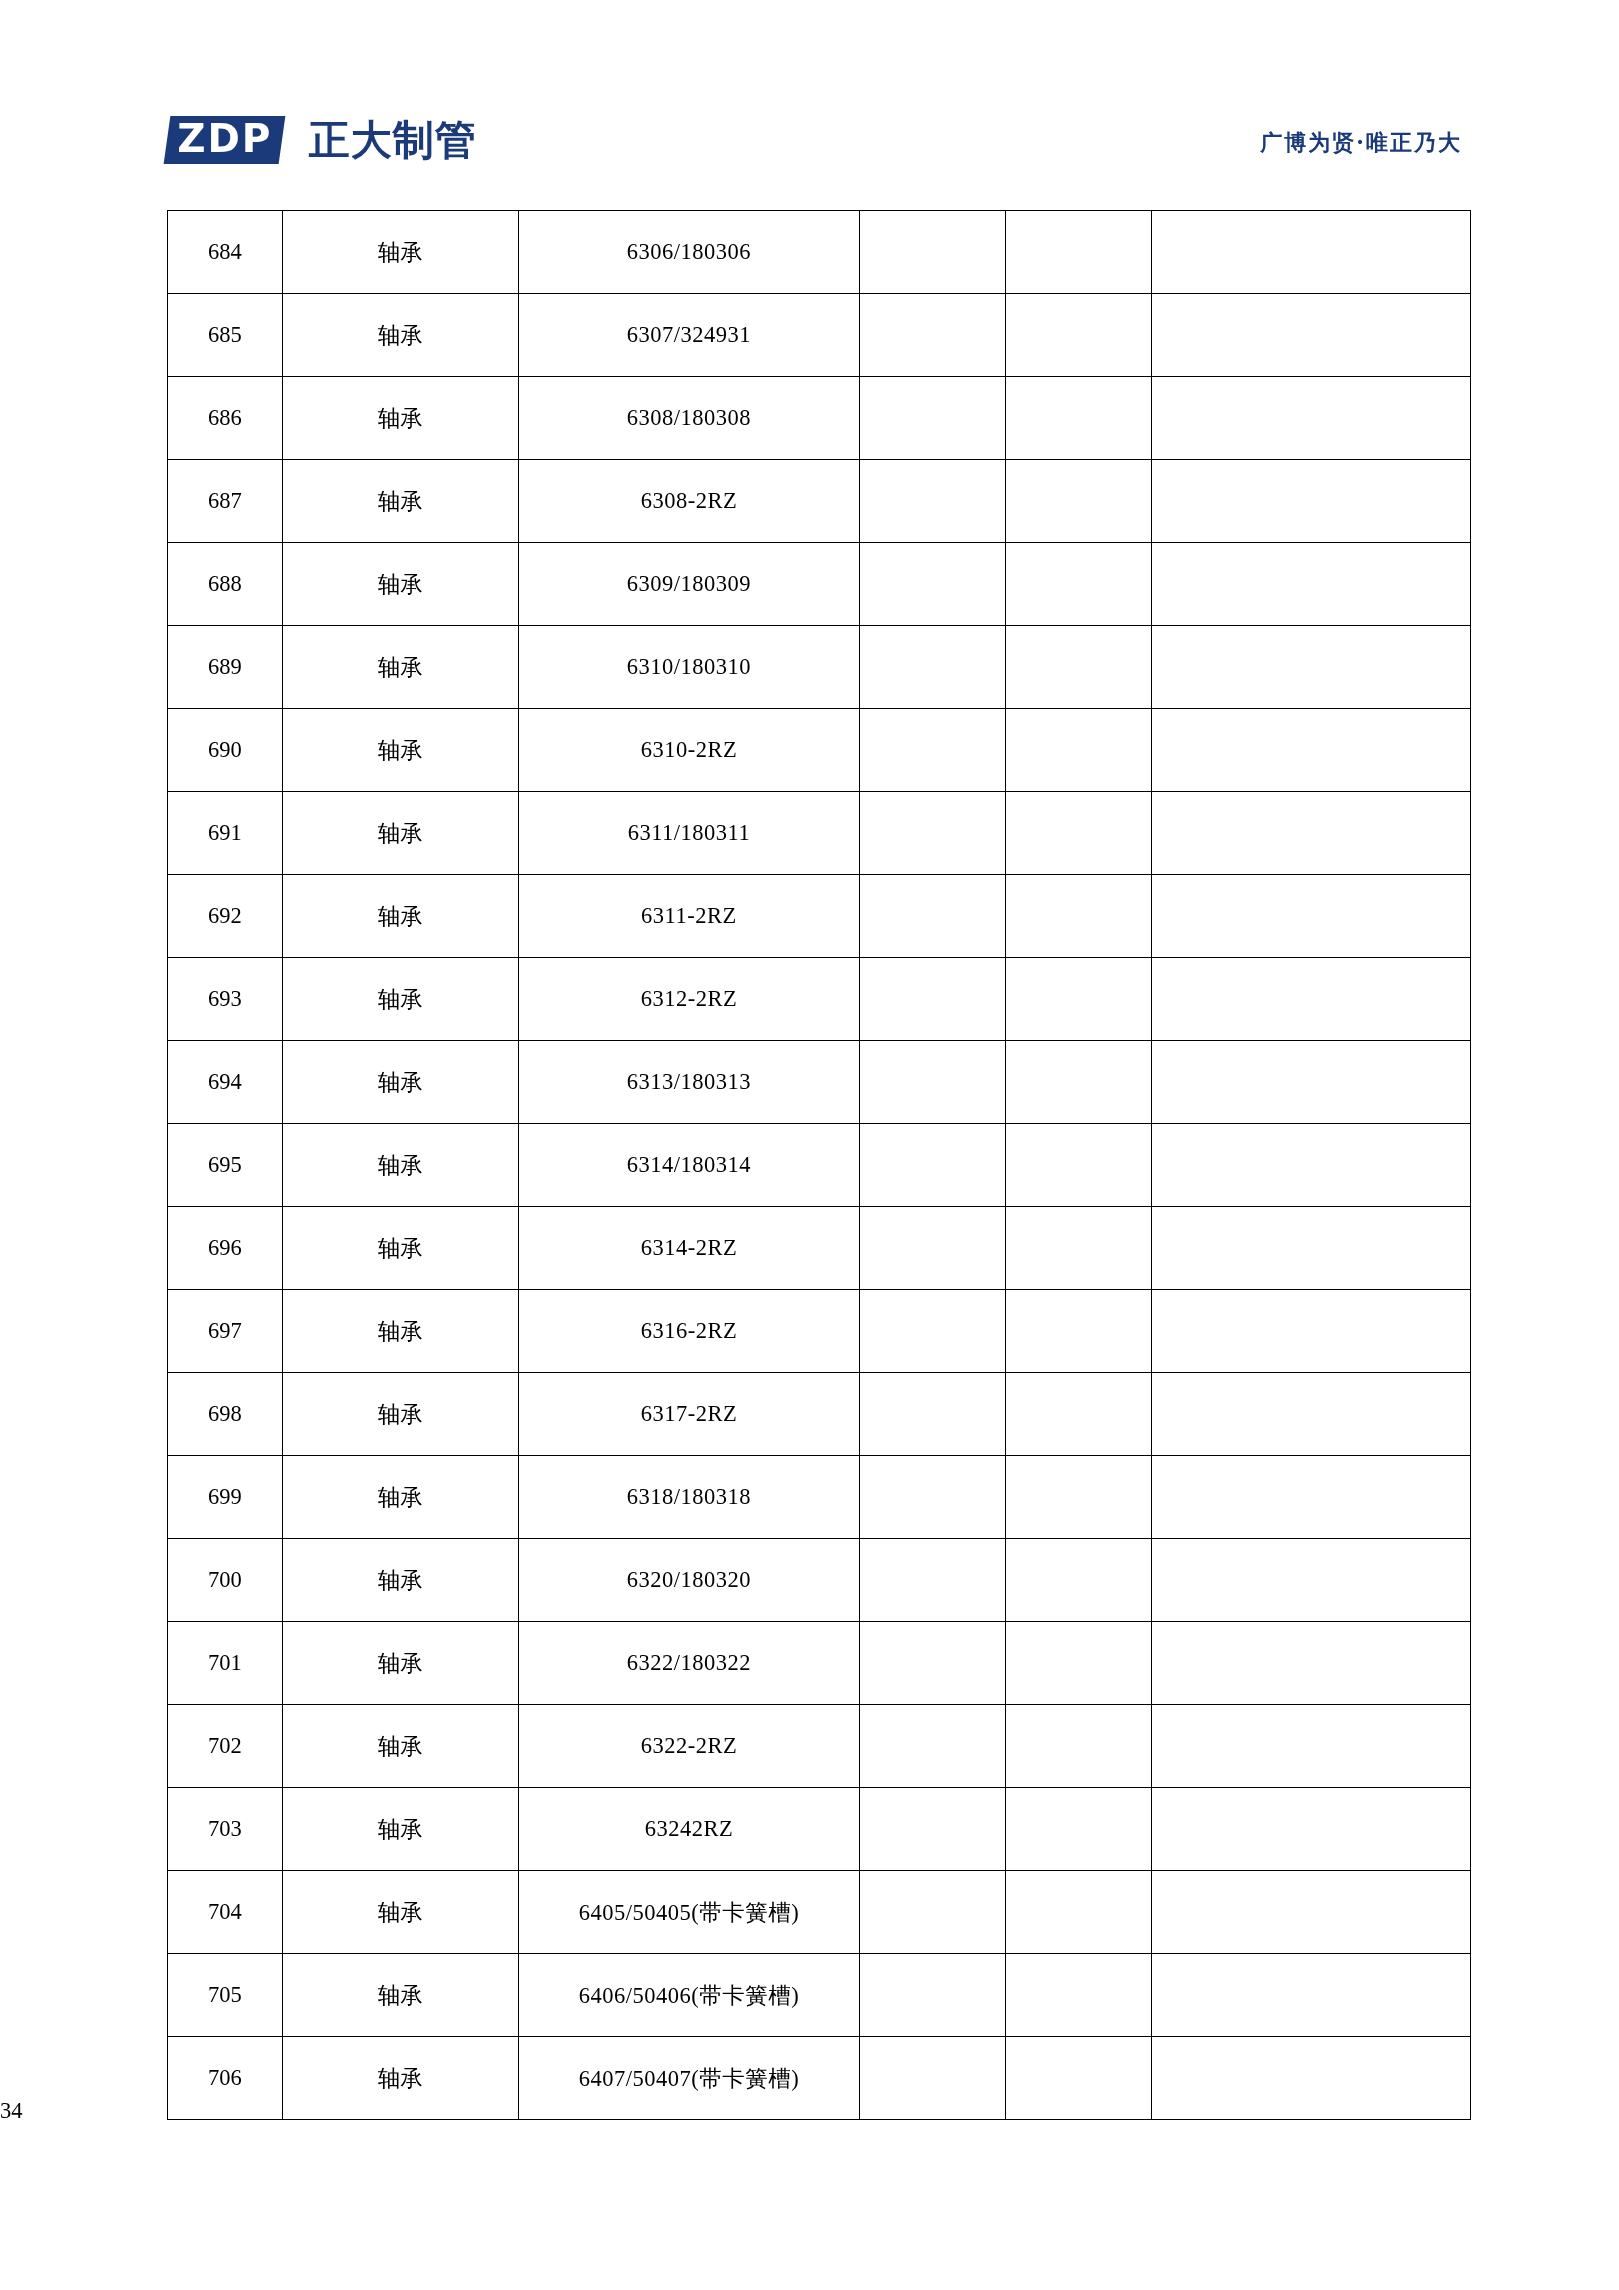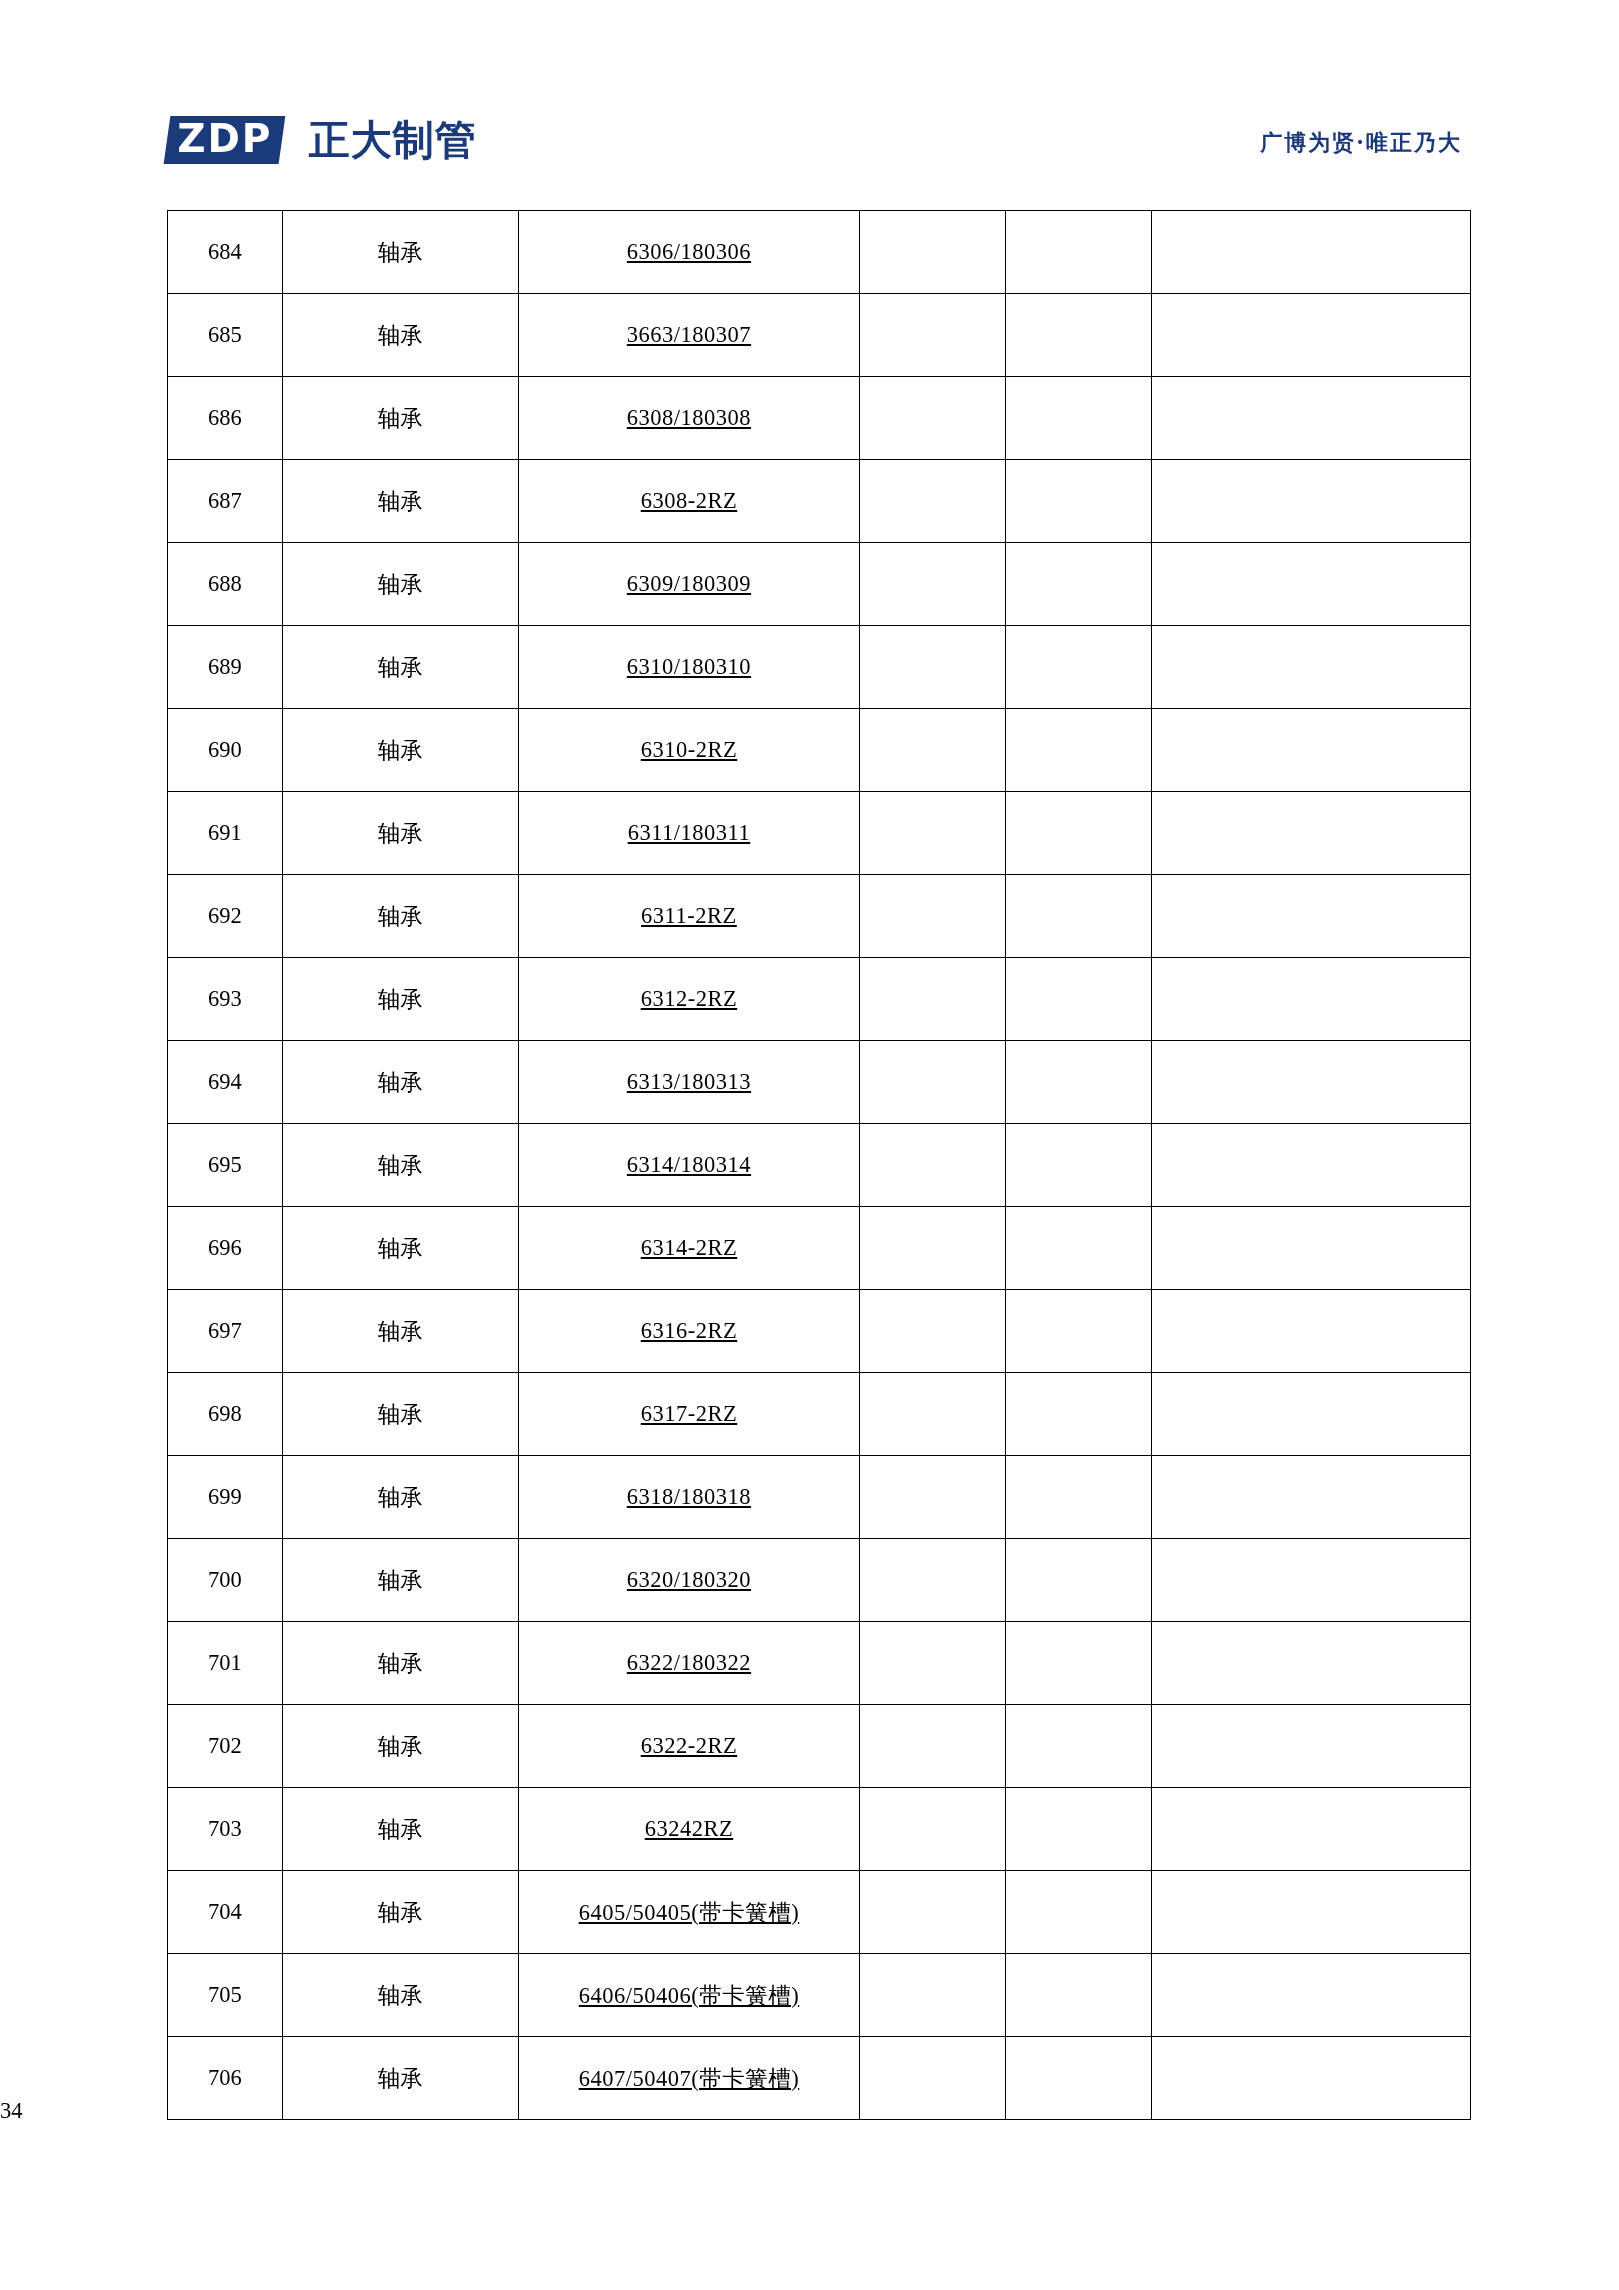--- a/index.html
+++ b/index.html
@@ -88,21 +88,21 @@
     height: 82px;
     text-align: center;
     vertical-align: middle;
     font-size: 22.5px;
     color: #000000;
     font-family: "Liberation Serif", serif;
     padding: 0 3.9px;
   }
   td.c-no    { width: 106px; }
   td.c-name  { width: 227px; font-family: "DejaVu Sans", sans-serif; font-size: 22.5px; }
-  td.c-spec  { width: 333px; font-size: 22.5px; letter-spacing: 0.5px; text-decoration: underline; }
+  td.c-spec  { width: 333px; font-size: 22.5px; letter-spacing: 0.5px; }
   td.c-unit  { width: 137px; }
   td.c-qty   { width: 137px; }
   td.c-note  { width: auto; }
   
   .page-number {
     position: absolute;
     top: 2098px;
     left: 0;
     width: 100%;
     text-align: left;
@@ -131,21 +131,21 @@
             <td class="c-no">684</td>
             <td class="c-name">轴承</td>
             <td class="c-spec">6306/180306</td>
             <td class="c-unit"></td>
             <td class="c-qty"></td>
             <td class="c-note"></td>
           </tr>
           <tr>
             <td class="c-no">685</td>
             <td class="c-name">轴承</td>
-            <td class="c-spec">3663/180307</td>
+            <td class="c-spec">6307/324931</td>
             <td class="c-unit"></td>
             <td class="c-qty"></td>
             <td class="c-note"></td>
           </tr>
           <tr>
             <td class="c-no">686</td>
             <td class="c-name">轴承</td>
             <td class="c-spec">6308/180308</td>
             <td class="c-unit"></td>
             <td class="c-qty"></td>

